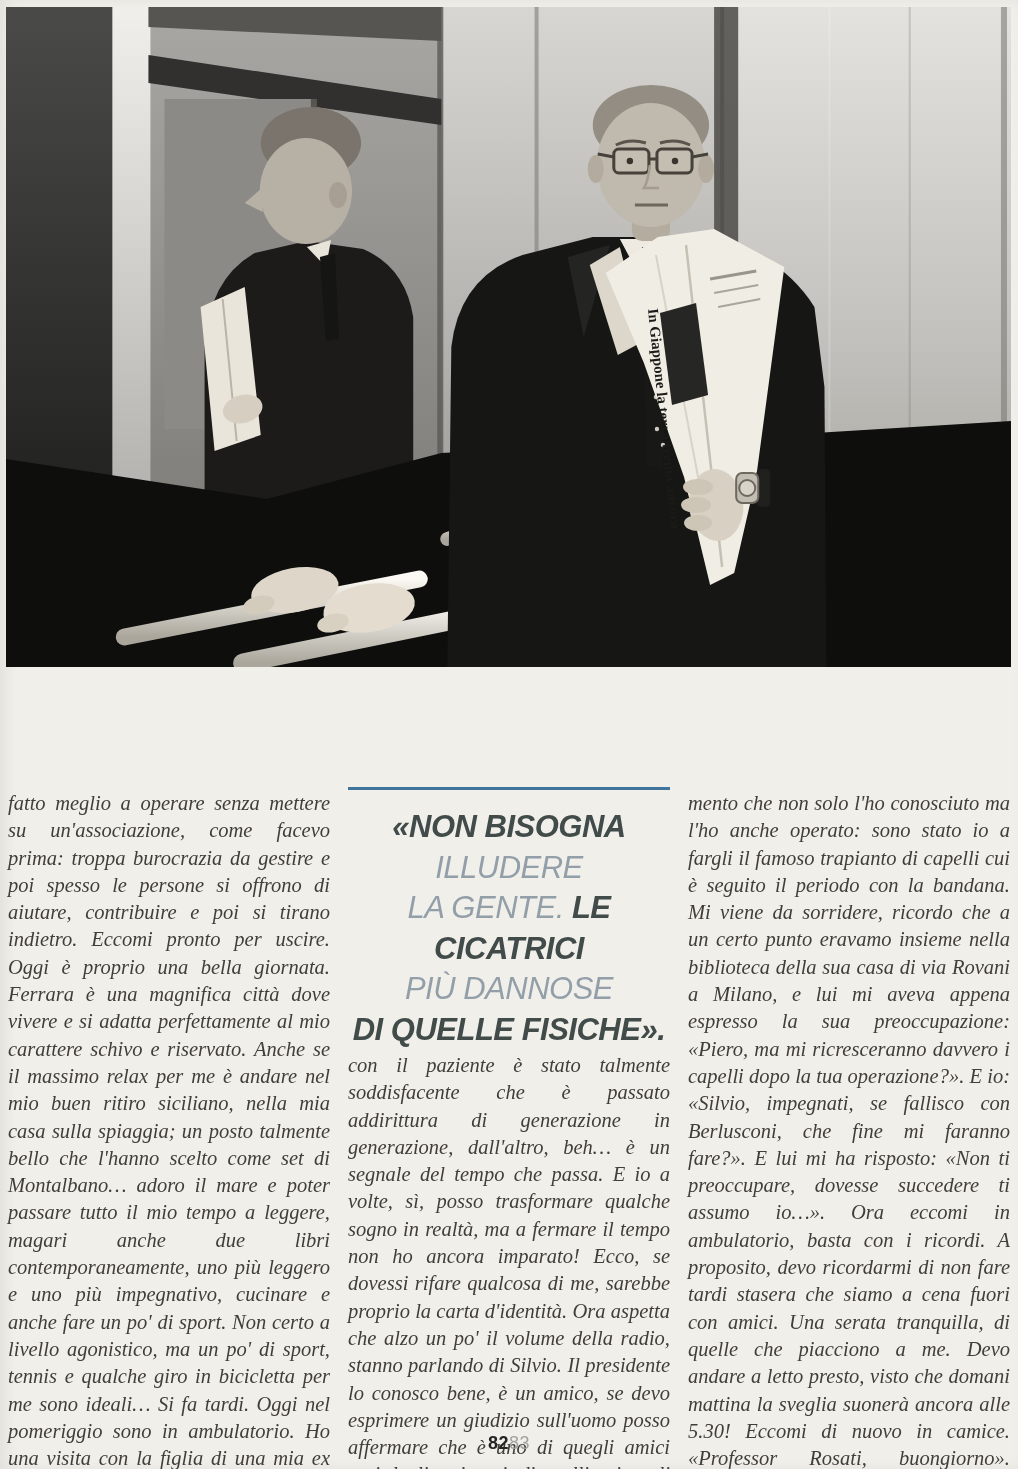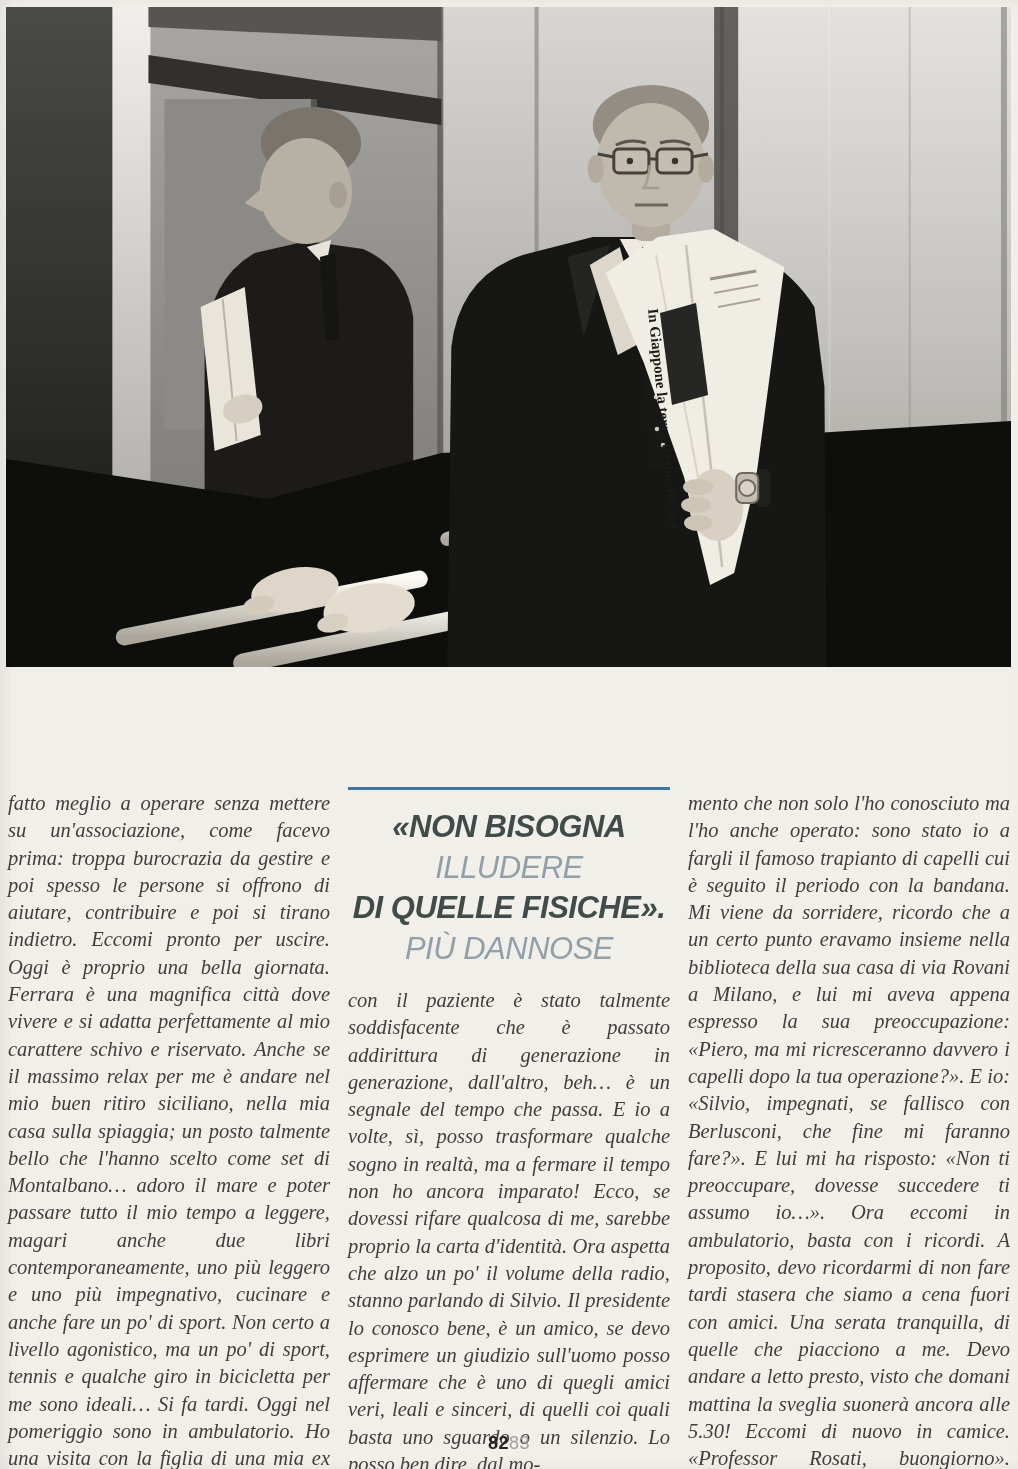--- a/index.html
+++ b/index.html
@@ -15,21 +15,21 @@
   
   .columns{
     position:absolute;left:8px;top:790px;width:1002px;
     display:grid;grid-template-columns:1fr 1fr 1fr;column-gap:18px;
   }
   .col p{
     margin:0;font-style:italic;font-size:20.5px;line-height:27.3px;
     color:#403e3a;text-align:justify;
   }
   
-  .pullquote{margin:0 0 18px 0;}
+  .pullquote{margin:0 0 2px 0;}
   .pq-rule{height:3px;background:#40749c;margin:-3px 0 17px 0;}
   .pq-lines{
     text-align:center;font-family:"Liberation Sans",sans-serif;
     font-style:italic;font-size:31px;line-height:40.5px;letter-spacing:-0.5px;
   }
   .q-bold{font-weight:700;color:#414b49;}
   .q-light{font-weight:400;color:#929fa9;}
   
   .folio{
     position:absolute;left:0;top:1433px;width:100%;text-align:center;
@@ -186,22 +186,23 @@
 
     <div class="col">
       <p>fatto meglio a operare senza mettere su un'associazione, come facevo prima: troppa burocrazia da gestire e poi spesso le persone si offrono di aiutare, contribuire e poi si tirano indietro. Eccomi pronto per uscire. Oggi è proprio una bella giornata. Ferrara è una magnifica città dove vivere e si adatta perfettamente al mio carattere schivo e riservato. Anche se il massimo relax per me è andare nel mio buen ritiro siciliano, nella mia casa sulla spiaggia; un posto talmente bello che l'hanno scelto come set di Montalbano… adoro il mare e poter passare tutto il mio tempo a leggere, magari anche due libri contemporaneamente, uno più leggero e uno più impegnativo, cucinare e anche fare un po' di sport. Non certo a livello agonistico, ma un po' di sport, tennis e qualche giro in bicicletta per me sono ideali… Si fa tardi. Oggi nel pomeriggio sono in ambulatorio. Ho una visita con la figlia di una mia ex paziente. Mi capita spesso. E se è una soddisfazione vedere che il rapporto che si è creato</p>
     </div>
 
     <div class="col">
       <div class="pullquote">
         <div class="pq-rule"></div>
         <div class="pq-lines">
             <div><span class="q-bold">«NON BISOGNA </span><span class="q-light">ILLUDERE</span></div>
+            <div><span class="q-light">LA GENTE. </span><span class="q-bold">LE CICATRICI</span></div>
+            <div><span class="q-light">PIÙ DANNOSE</span></div>
             <div><span class="q-bold">DI QUELLE FISICHE».</span></div>
-            <div><span class="q-light">PIÙ DANNOSE</span></div>
           </div>
       </div>
       <p>con il paziente è stato talmente soddisfacente che è passato addirittura di generazione in generazione, dall'altro, beh… è un segnale del tempo che passa. E io a volte, sì, posso trasformare qualche sogno in realtà, ma a fermare il tempo non ho ancora imparato! Ecco, se dovessi rifare qualcosa di me, sarebbe proprio la carta d'identità. Ora aspetta che alzo un po' il volume della radio, stanno parlando di Silvio. Il presidente lo conosco bene, è un amico, se devo esprimere un giudizio sull'uomo posso affermare che è uno di quegli amici veri, leali e sinceri, di quelli coi quali basta uno sguardo o un silenzio. Lo posso ben dire, dal mo-</p>
     </div>
 
     <div class="col">
       <p><span>mento che non solo l'ho conosciuto ma l'ho anche operato: sono stato io a fargli il famoso trapianto di capelli cui è seguito il periodo con la bandana. Mi viene da sorridere, ricordo che a un certo punto eravamo insieme nella biblioteca della sua casa di via Rovani a Milano, e lui mi aveva appena espresso la sua preoccupazione: «Piero, ma mi ricresceranno davvero i capelli dopo la tua operazione?». E io: «Silvio, impegnati, se fallisco con Berlusconi, che fine mi faranno fare?». E lui mi ha risposto: «Non ti preoccupare, dovesse succedere ti assumo io…». Ora eccomi in ambulatorio, basta con i ricordi. A proposito, devo ricordarmi di non fare tardi stasera che siamo a cena fuori con amici. Una serata tranquilla, di quelle che piacciono a me. Devo andare a letto presto, visto che domani mattina la sveglia suonerà ancora alle 5.30! Eccomi di nuovo in camice. «Professor Rosati, buongiorno». «Buongiorno a lei».</span><br>
         
       </p>
     </div>

